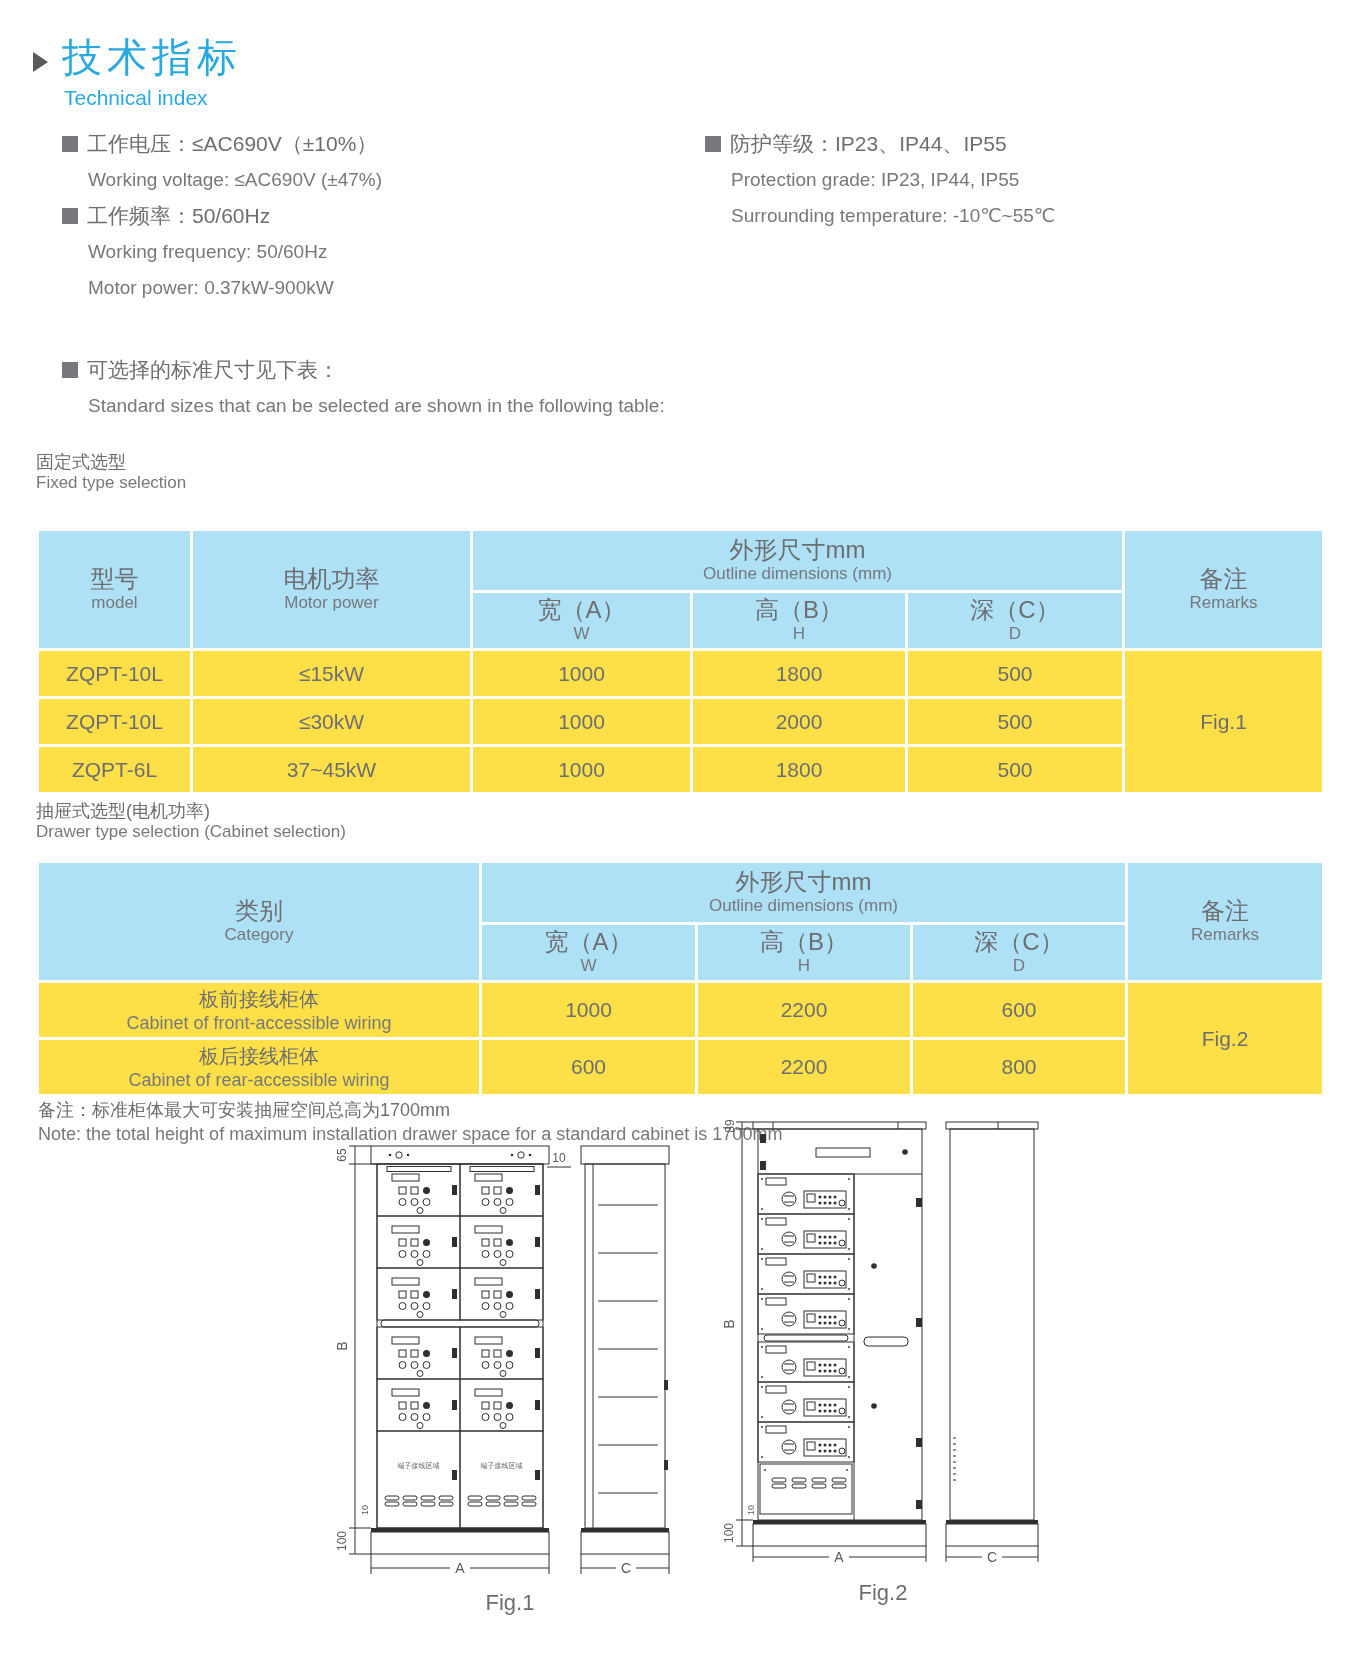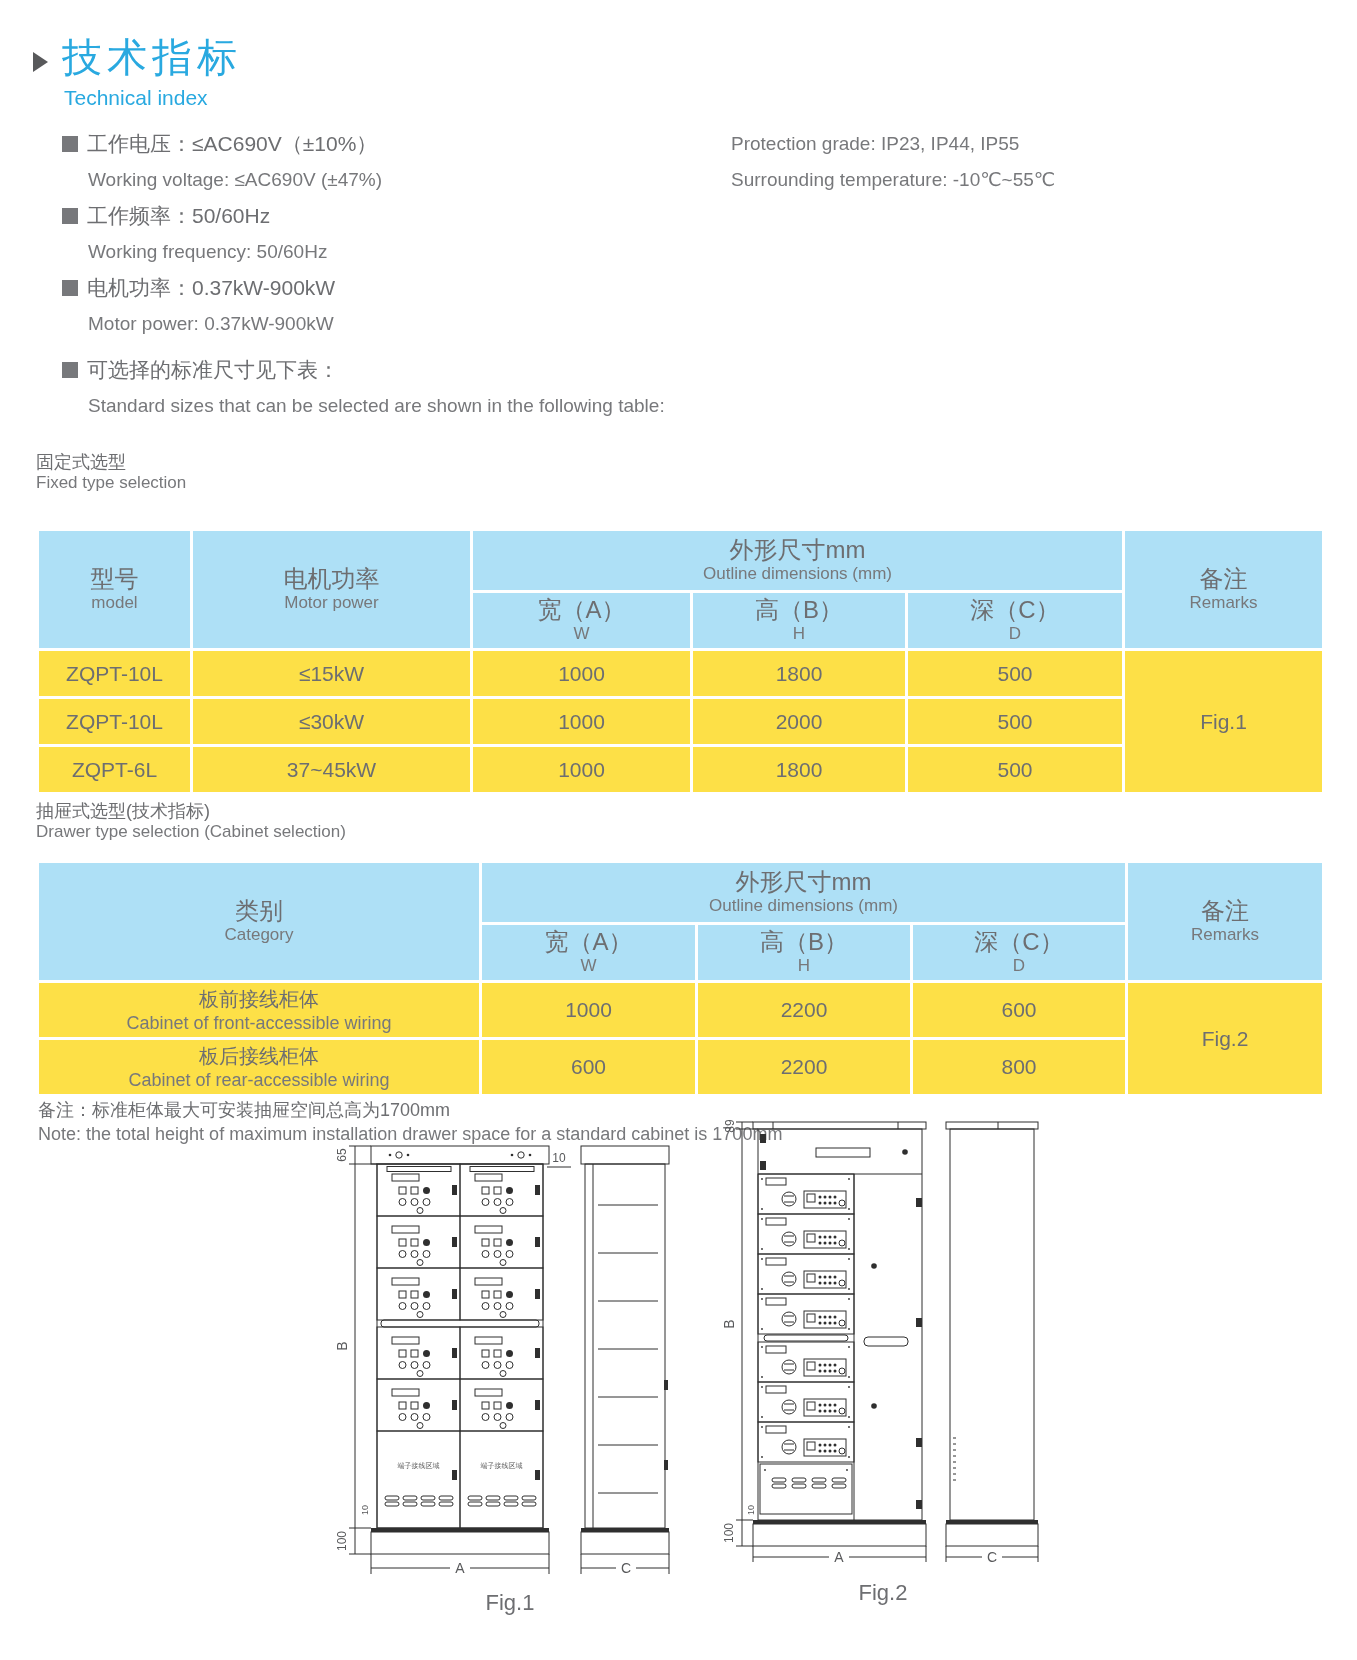--- a/index.html
+++ b/index.html
@@ -87,25 +87,25 @@
 
 <div class="abs title-arrow"></div>
 <div class="abs title-zh">技术指标</div>
 <div class="abs title-en">Technical index</div>
 
 <div class="abs spec-col spec-left">
   <div class="spec-zh"><span class="bullet"></span><span>工作电压：≤AC690V（±10%）</span></div>
   <div class="spec-en">Working voltage: ≤AC690V (±47%)</div>
   <div class="spec-zh"><span class="bullet"></span><span>工作频率：50/60Hz</span></div>
   <div class="spec-en">Working frequency: 50/60Hz</div>
-  <div class="spec-zh"><span class="bullet"></span><span>电机功率：0.37kW-900kW</span></div>
   <div class="spec-en">Motor power: 0.37kW-900kW</div>
 </div>
 
 <div class="abs spec-col spec-right">
+  <div class="spec-zh"><span class="bullet"></span><span>防护等级：IP23、IP44、IP55</span></div>
   <div class="spec-en">Protection grade: IP23, IP44, IP55</div>
   <div class="spec-en">Surrounding temperature: -10℃~55℃</div>
 </div>
 
 <div class="abs spec-full">
   <div class="spec-zh"><span class="bullet"></span><span>可选择的标准尺寸见下表：</span></div>
   <div class="spec-en">Standard sizes that can be selected are shown in the following table:</div>
 </div>
 
 <div class="abs sec-zh sec1-zh">固定式选型</div>
@@ -171,21 +171,21 @@
   <tr class="data">
     <td>ZQPT-6L</td>
     <td>37~45kW</td>
     <td>1000</td>
     <td>1800</td>
     <td>500</td>
   </tr>
 </tbody>
   </table>
 
-<div class="abs sec-zh sec2-zh">抽屉式选型(技术指标)</div>
+<div class="abs sec-zh sec2-zh">抽屉式选型(电机功率)</div>
 <div class="abs sec-en sec2-en">Drawer type selection (Cabinet selection)</div>
 
 <table class="abs spec-table t2">
   <colgroup>
     <col style="width:443px">
       <col style="width:216px">
       <col style="width:215px">
     <col style="width:215px">
       <col style="width:197px">
   </colgroup>

